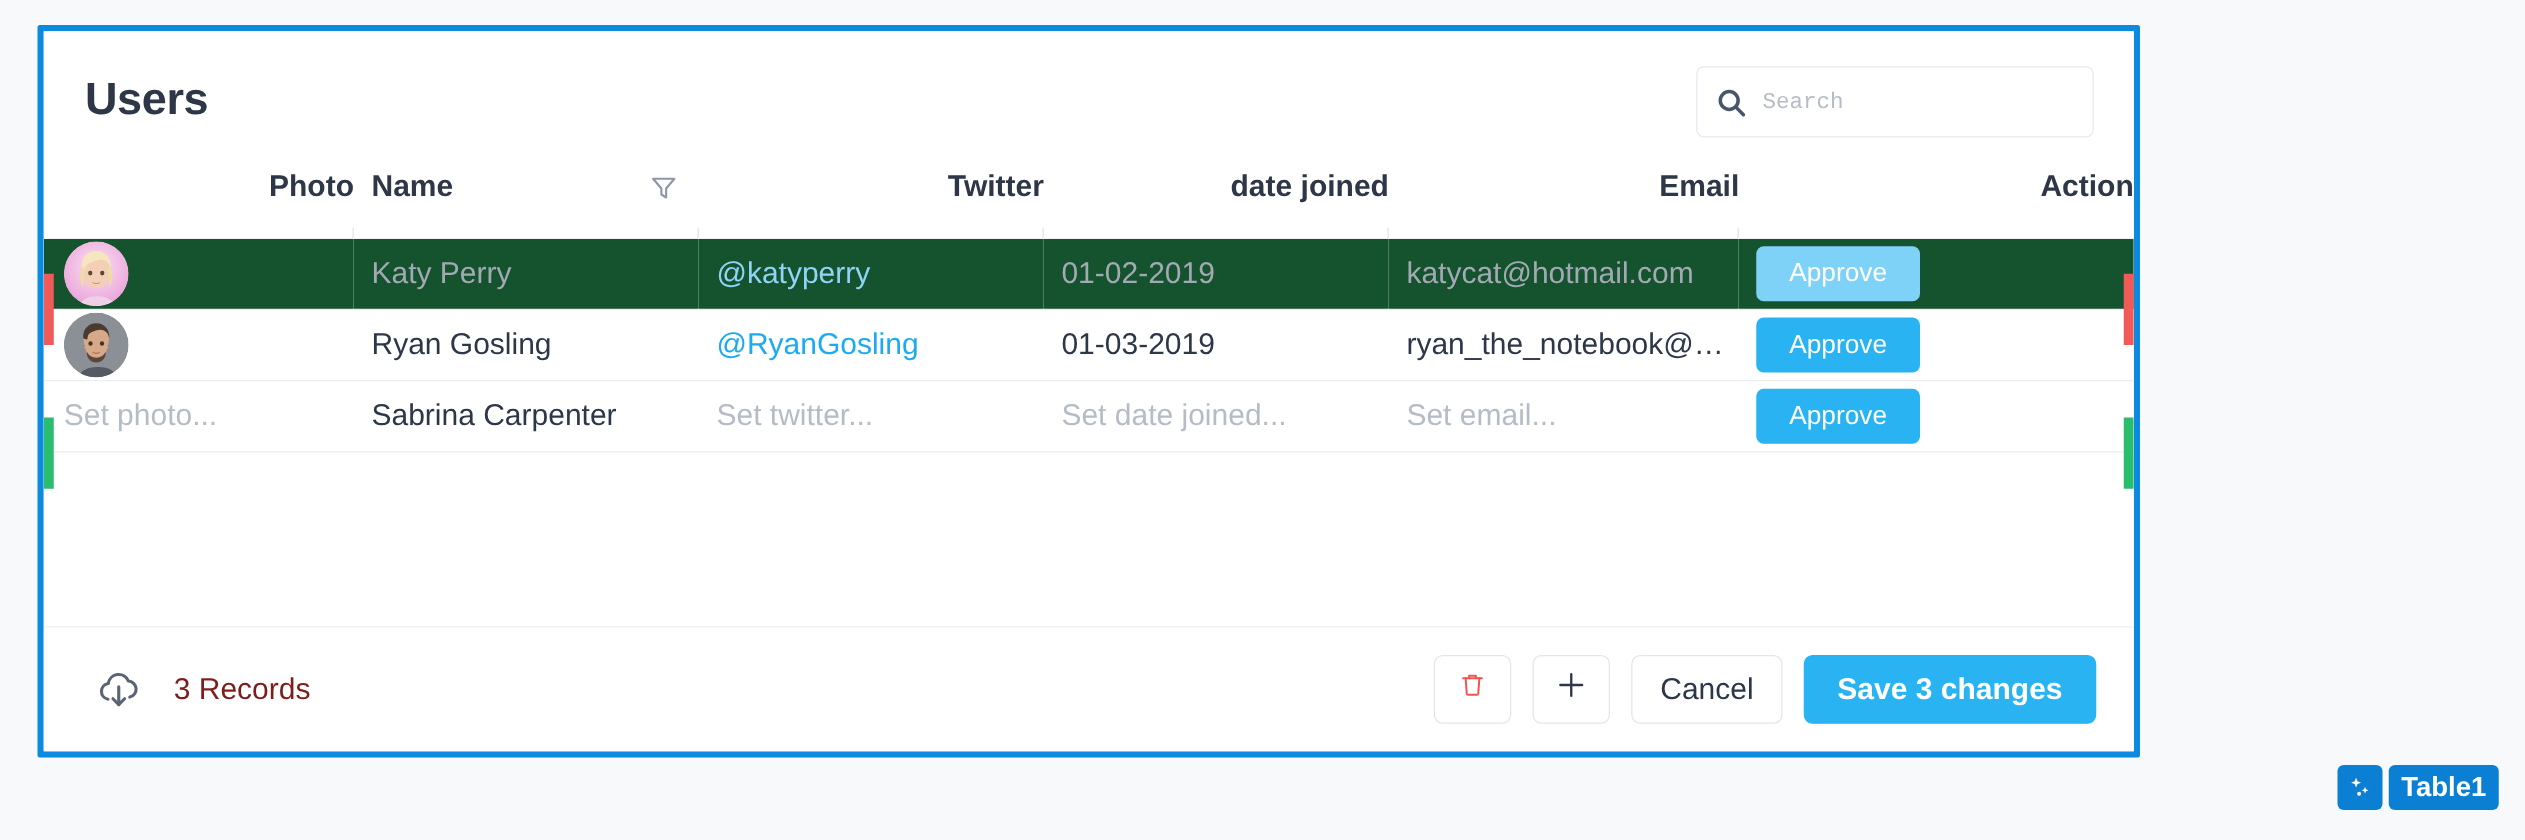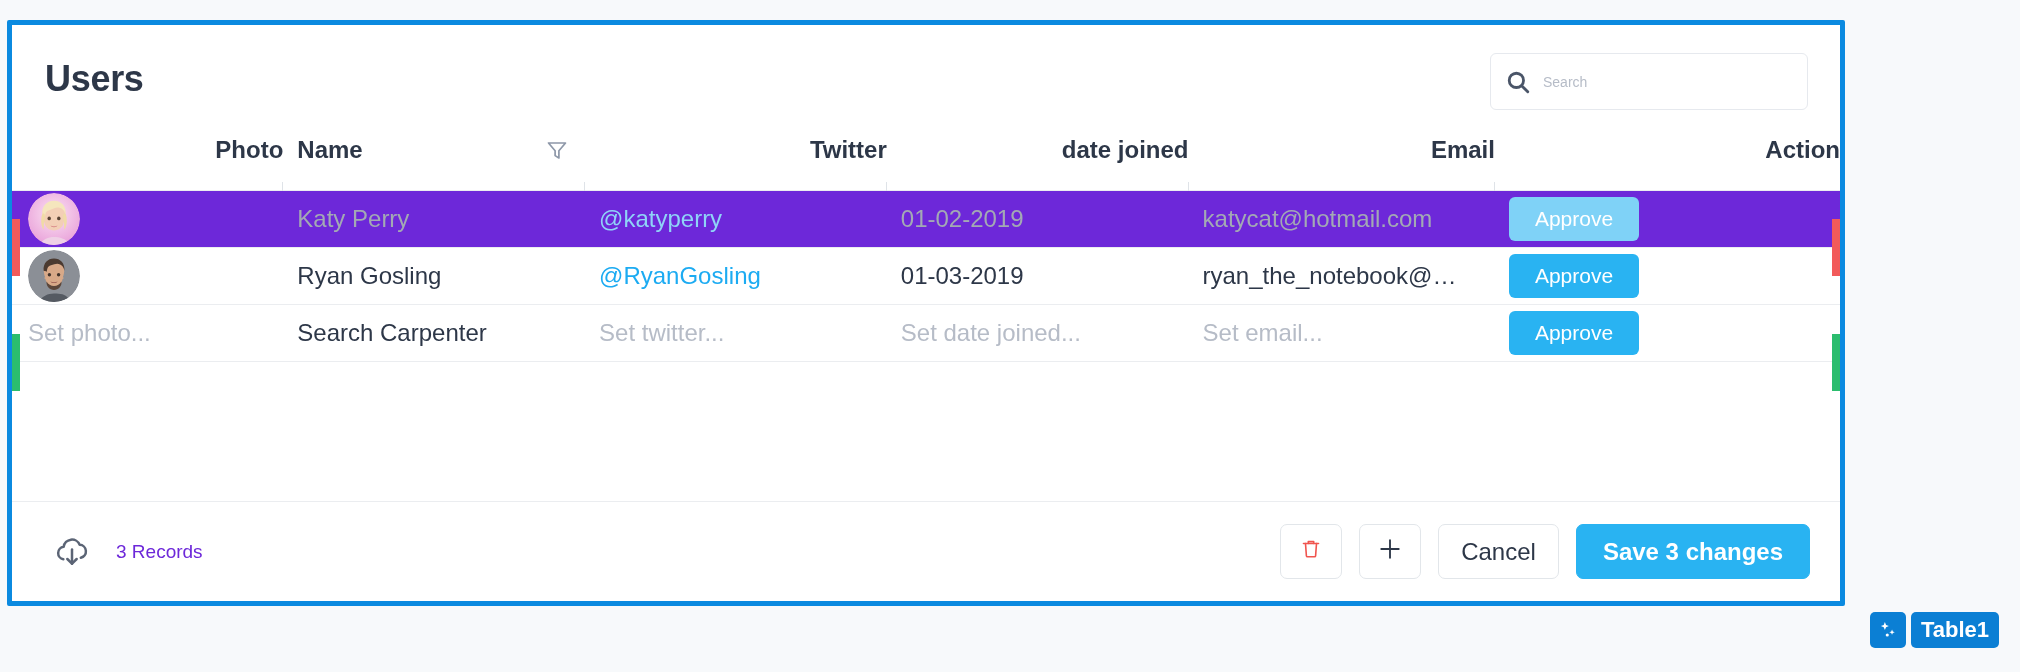--- a/index.html
+++ b/index.html
@@ -15,23 +15,23 @@
   
   #app-root {
     position: absolute;
     left: 0; top: 0;
     width: 2020px; height: 672px;
     background: #f7f9fb;
   }
 
   #table-widget {
     position: absolute;
-    left: 7px;
+    left: 30px;
     top: 20px;
-    width: 1838px;
+    width: 1682px;
     height: 586px;
     border: 5px solid #0b8ae0;
     background: #ffffff;
     border-radius: 2px;
   }
 
   #widget-inner {
     position: relative;
     width: 100%;
     height: 100%;
@@ -66,22 +66,22 @@
     background: #fff;
     display: flex;
     align-items: center;
     padding: 0 14px;
     gap: 12px;
   }
   #search-box .sicon { display: flex; align-items: center; color: #4a5568; }
   #search-input {
     border: none;
     outline: none;
-    font-family: Liberation Sans, sans-serif;
-    font-size: 14px;
+    font-family: Liberation Mono, monospace;
+    font-size: 18px;
     color: #701a75;
     width: 100%;
     background: transparent;
   }
   #search-input::placeholder { color: #b6bcc7; }
 
   
   .tbl { width: 100%; border-collapse: collapse; table-layout: fixed; }
 
   .tbl col.c-photo  { width: 232px; }
@@ -130,21 +130,21 @@
     color: #2d3748;
     height: 57px;
     padding: 0 0 0 14px;
     border-bottom: 1px solid #ebedf0;
     vertical-align: middle;
     white-space: nowrap;
     overflow: hidden;
   }
   .tbl tbody td.pad-first { padding-left: 16px; }
 
-  tr.row-dirty td { background: #6d28d9; color: #a3a9b4; }
+  tr.row-dirty td { background: #14532d; color: #a3a9b4; }
   tr.row-dirty td .twitter-link { color: #8fd3f7; }
   tr.row-dirty td .btn-approve { background: #7fd2f7; }
 
   tr.row-new td { background: #ffffff; }
 
   .twitter-link { color: #1cabf2; }
   .placeholder-text { color: #b6bcc7; }
 
   .avatar {
     width: 52px; height: 52px;
@@ -185,21 +185,21 @@
     width: 100%;
     height: 100px;
     border-top: 1px solid #ebedf0;
     background: #ffffff;
     display: flex;
     align-items: center;
     padding: 0 30px 0 40px;
   }
   #records-group { display: flex; align-items: center; gap: 24px; }
   #cloud-icon { display: flex; align-items: center; color: #5b6475; }
-  #records-count { font-size: 19px; color: #6d28d9; }
+  #records-count { font-size: 24px; color: #7f1d1d; }
 
   #footer-actions {
     margin-left: auto;
     display: flex;
     align-items: flex-start;
     gap: 17px;
   }
   .fbtn {
     height: 55px;
     border: 1px solid #e2e6ea;
@@ -374,21 +374,21 @@
             <td>ryan_the_notebook@…</td>
             <td>
               <button class="btn-approve">Approve</button>
             </td>
           </tr>
 
           <tr class="row-new">
             <td class="pad-first">
               <span class="placeholder-text">Set photo...</span>
             </td>
-            <td>Search Carpenter</td>
+            <td>Sabrina Carpenter</td>
             <td>
               <span class="placeholder-text">Set twitter...</span>
             </td>
             <td>
               <span class="placeholder-text">Set date joined...</span>
             </td>
             <td>
               <span class="placeholder-text">Set email...</span>
             </td>
             <td>

